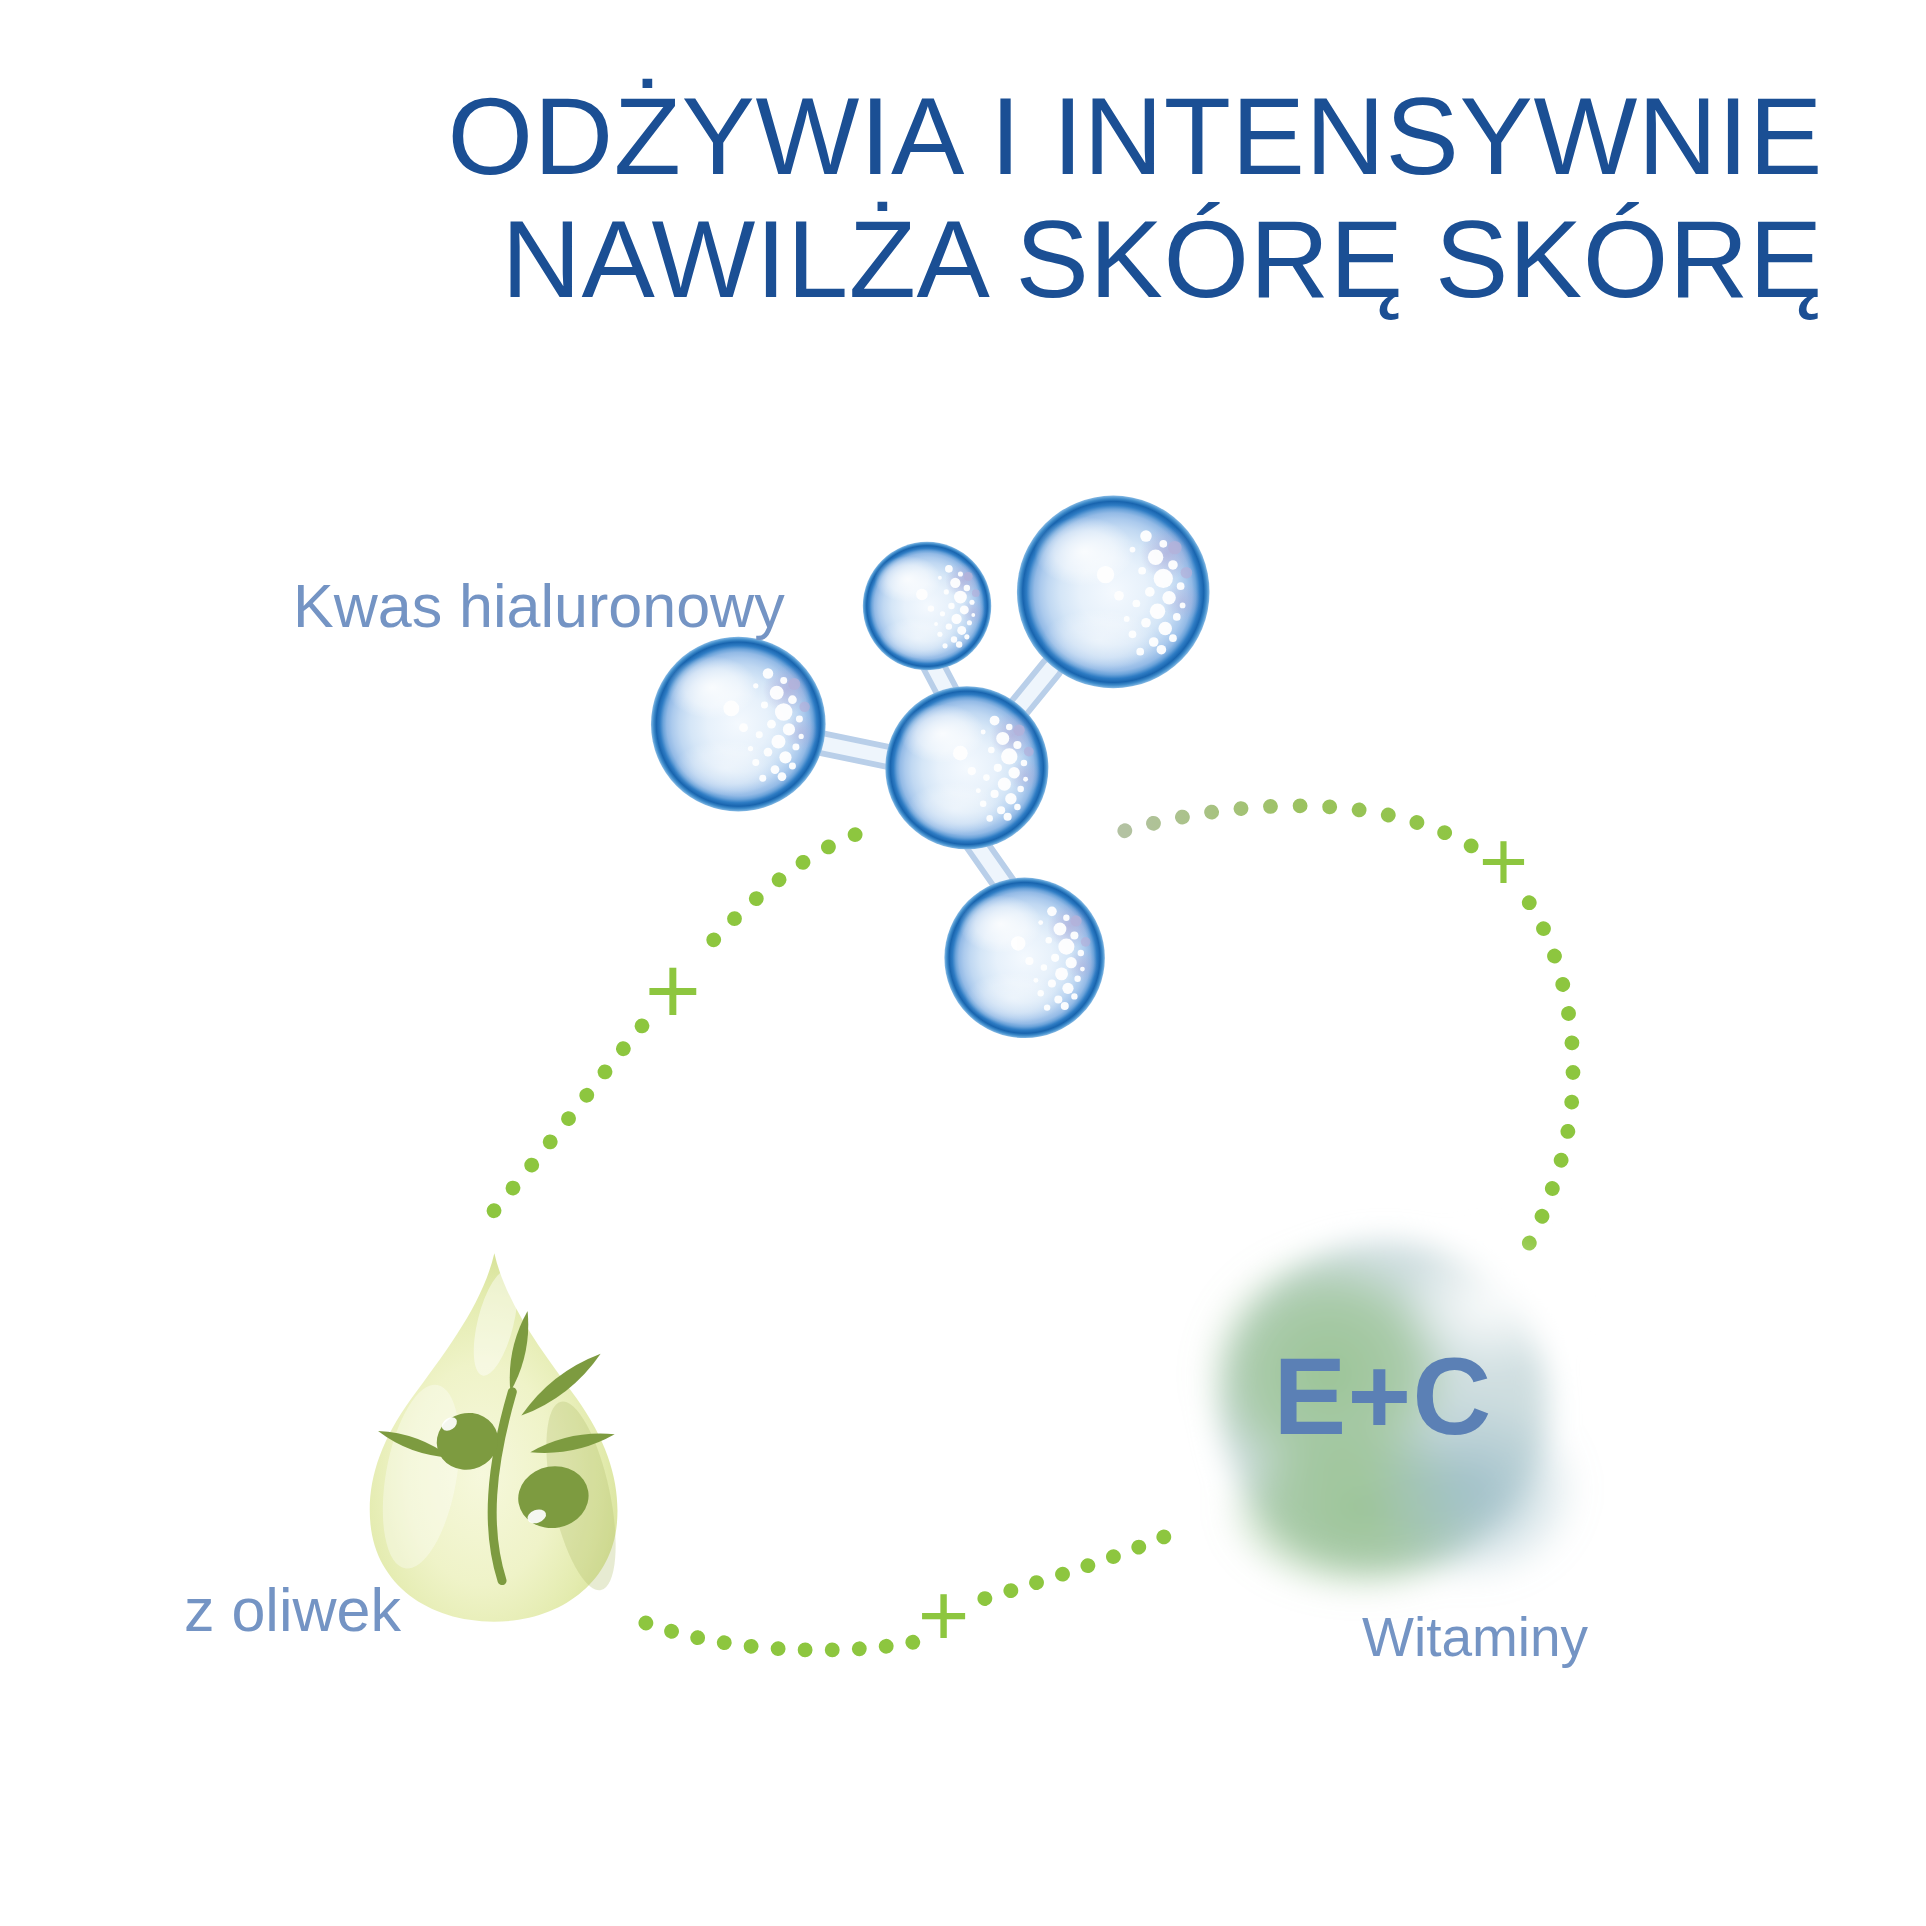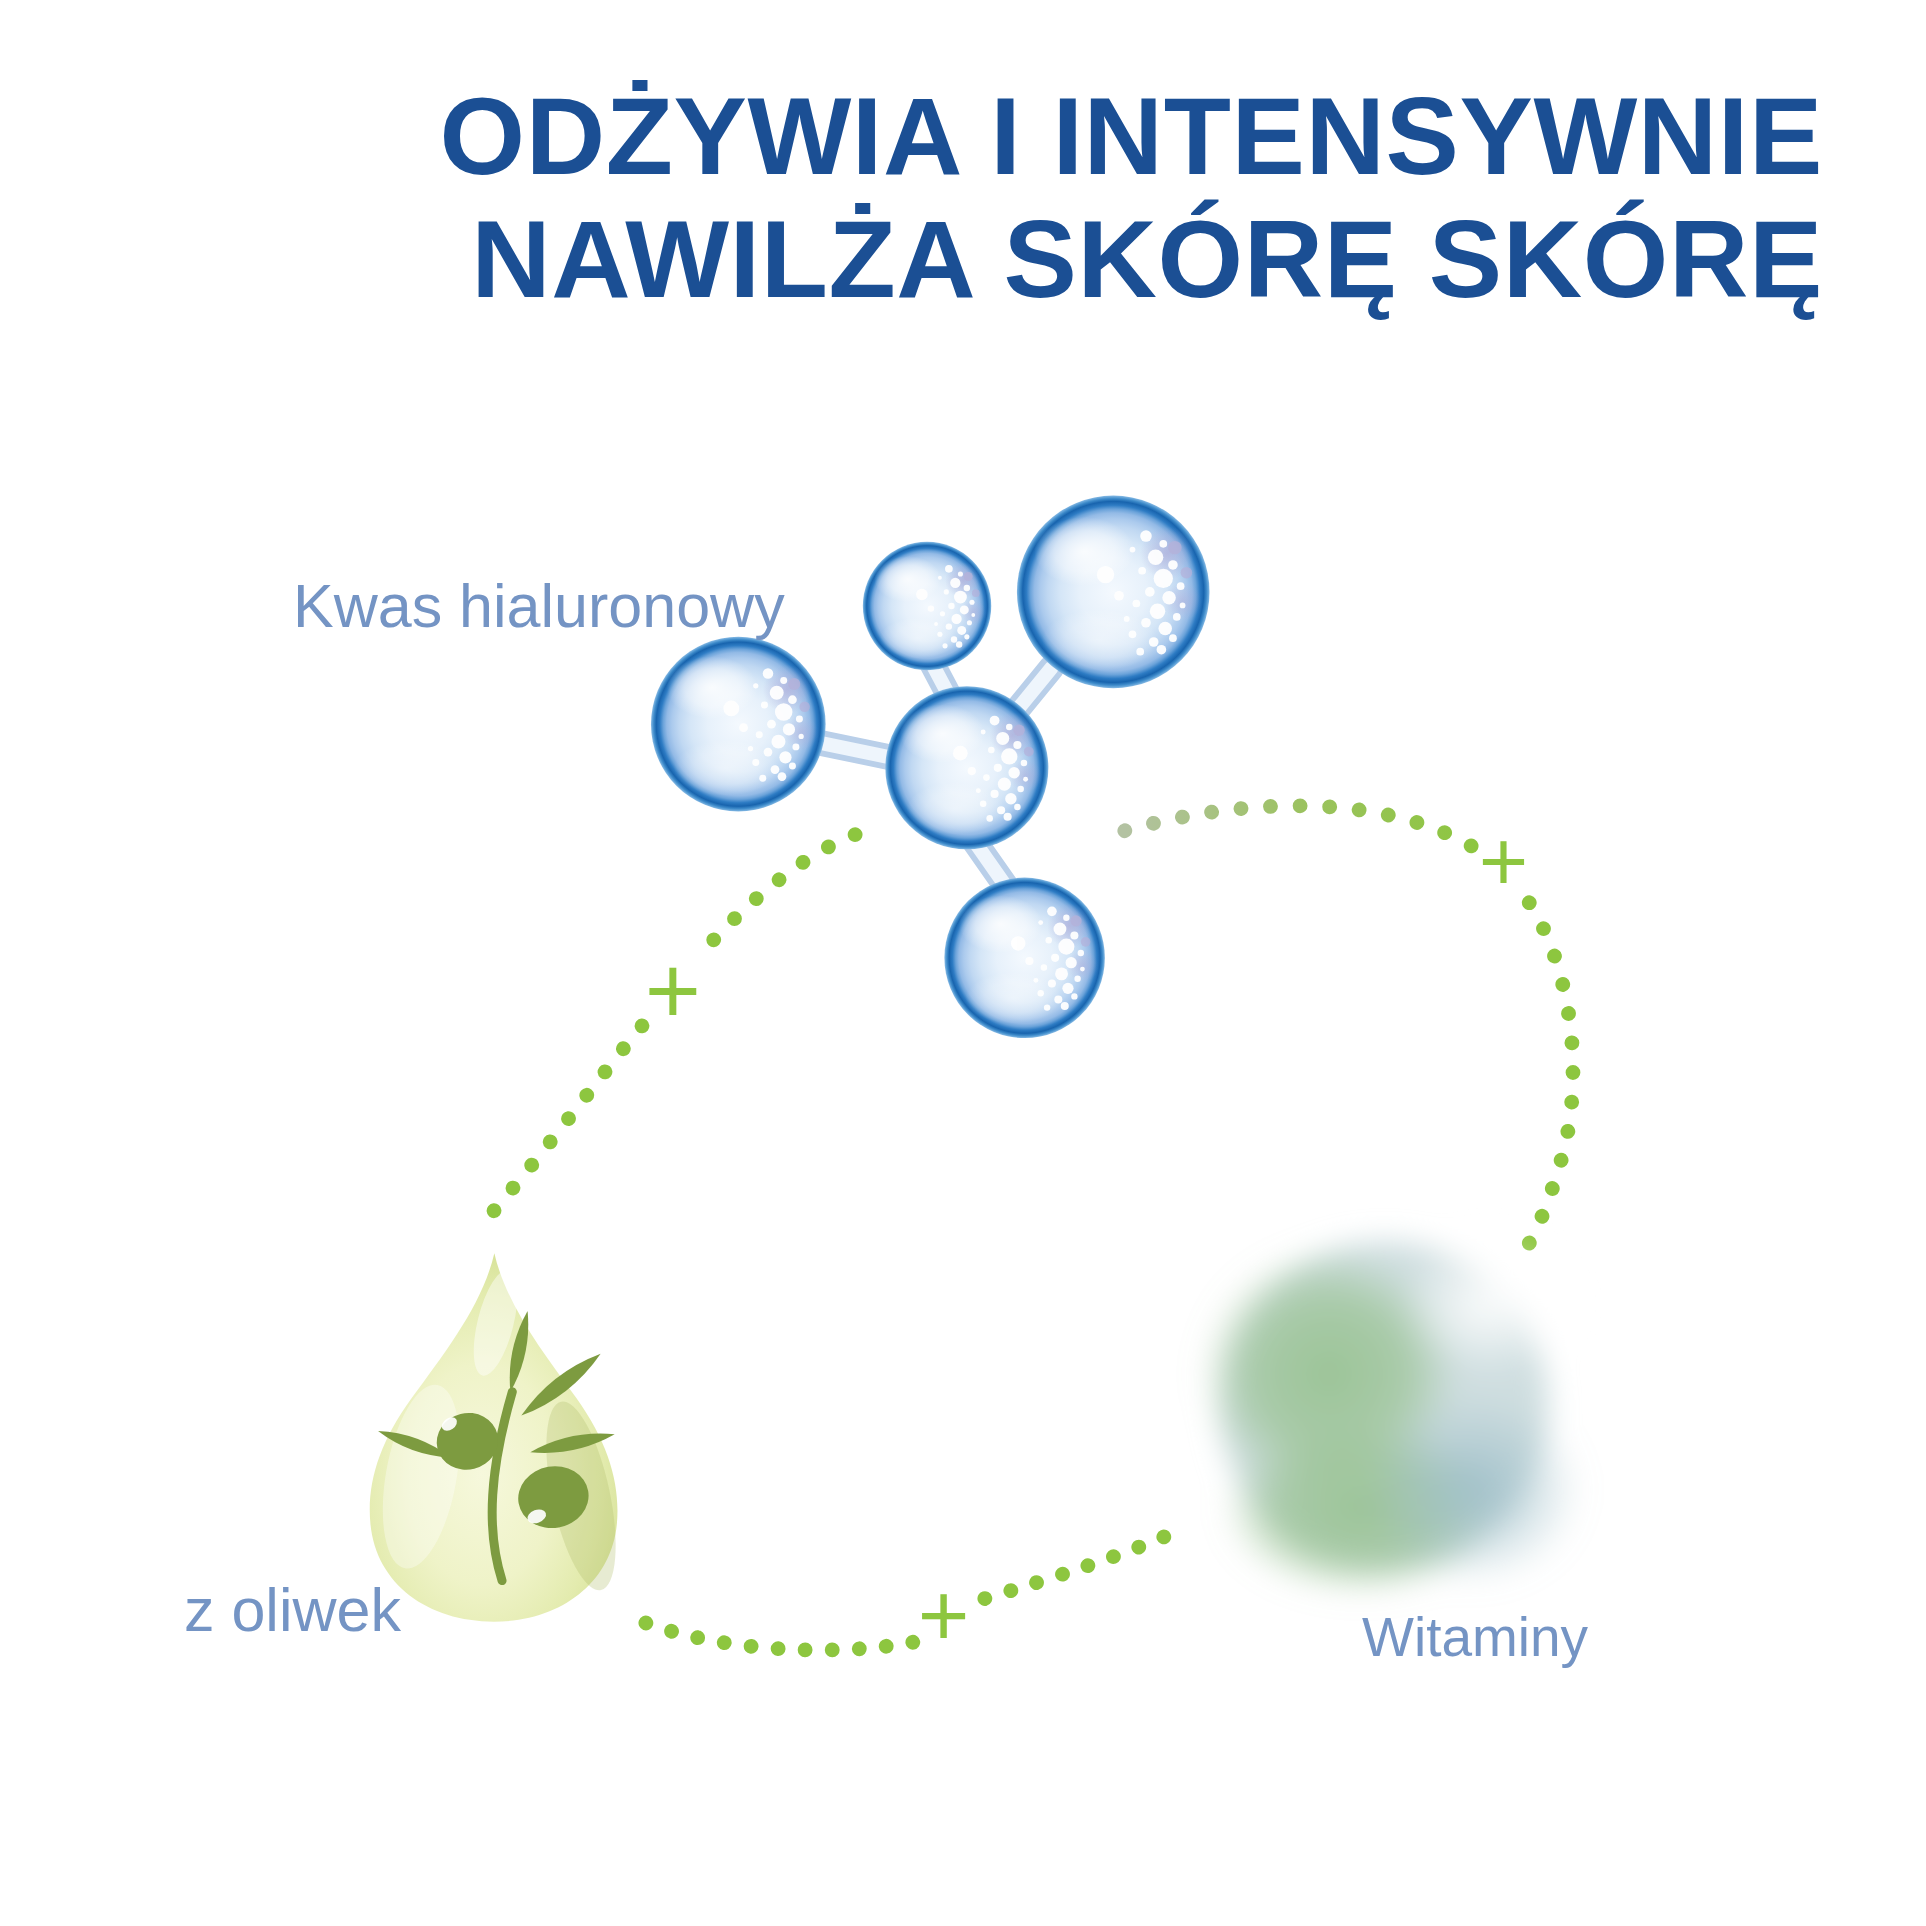--- a/index.html
+++ b/index.html
@@ -9,21 +9,21 @@
     --accent-green:#8dc63f;
     --olive-green:#7d9b40;
   }
   html,body{margin:0;padding:0;background:#ffffff;}
   .canvas{position:relative;width:1926px;height:1926px;background:#ffffff;
           font-family:"Liberation Sans",sans-serif;overflow:hidden;}
   .svg-layer{position:absolute;left:0;top:0;width:1926px;height:1926px;}
 
   .headline{position:absolute;top:74px;right:103px;text-align:right;
             color:var(--headline-blue);font-size:110px;line-height:123px;
-            font-weight:bold;letter-spacing:0.6px;white-space:nowrap;}
+            font-weight:normal;letter-spacing:0.6px;white-space:nowrap;}
 
   .ing-label{position:absolute;color:var(--label-blue);font-size:61px;
              line-height:95px;white-space:nowrap;}
   #label-kwas{left:293px;top:559px;}
   #label-oliwa{left:184px;top:1567px;line-height:86px;}
   #label-witaminy{left:1362px;top:1590px;font-size:55px;}
 
   .badge{position:absolute;left:1383px;top:1396px;transform:translate(-50%,-50%);
          font-size:109px;font-weight:bold;color:var(--badge-blue);letter-spacing:1.3px;}
 
@@ -209,15 +209,16 @@
   </div>
 
   <div class="ing-label" id="label-kwas">Kwas hialuronowy</div>
 
   <div class="ing-label" id="label-oliwa">
     <div>z oliwek</div>
   </div>
 
   <div class="ing-label" id="label-witaminy">Witaminy</div>
 
+  <div class="badge">E+C</div>
 
 </div>
 
 
 </body></html>

